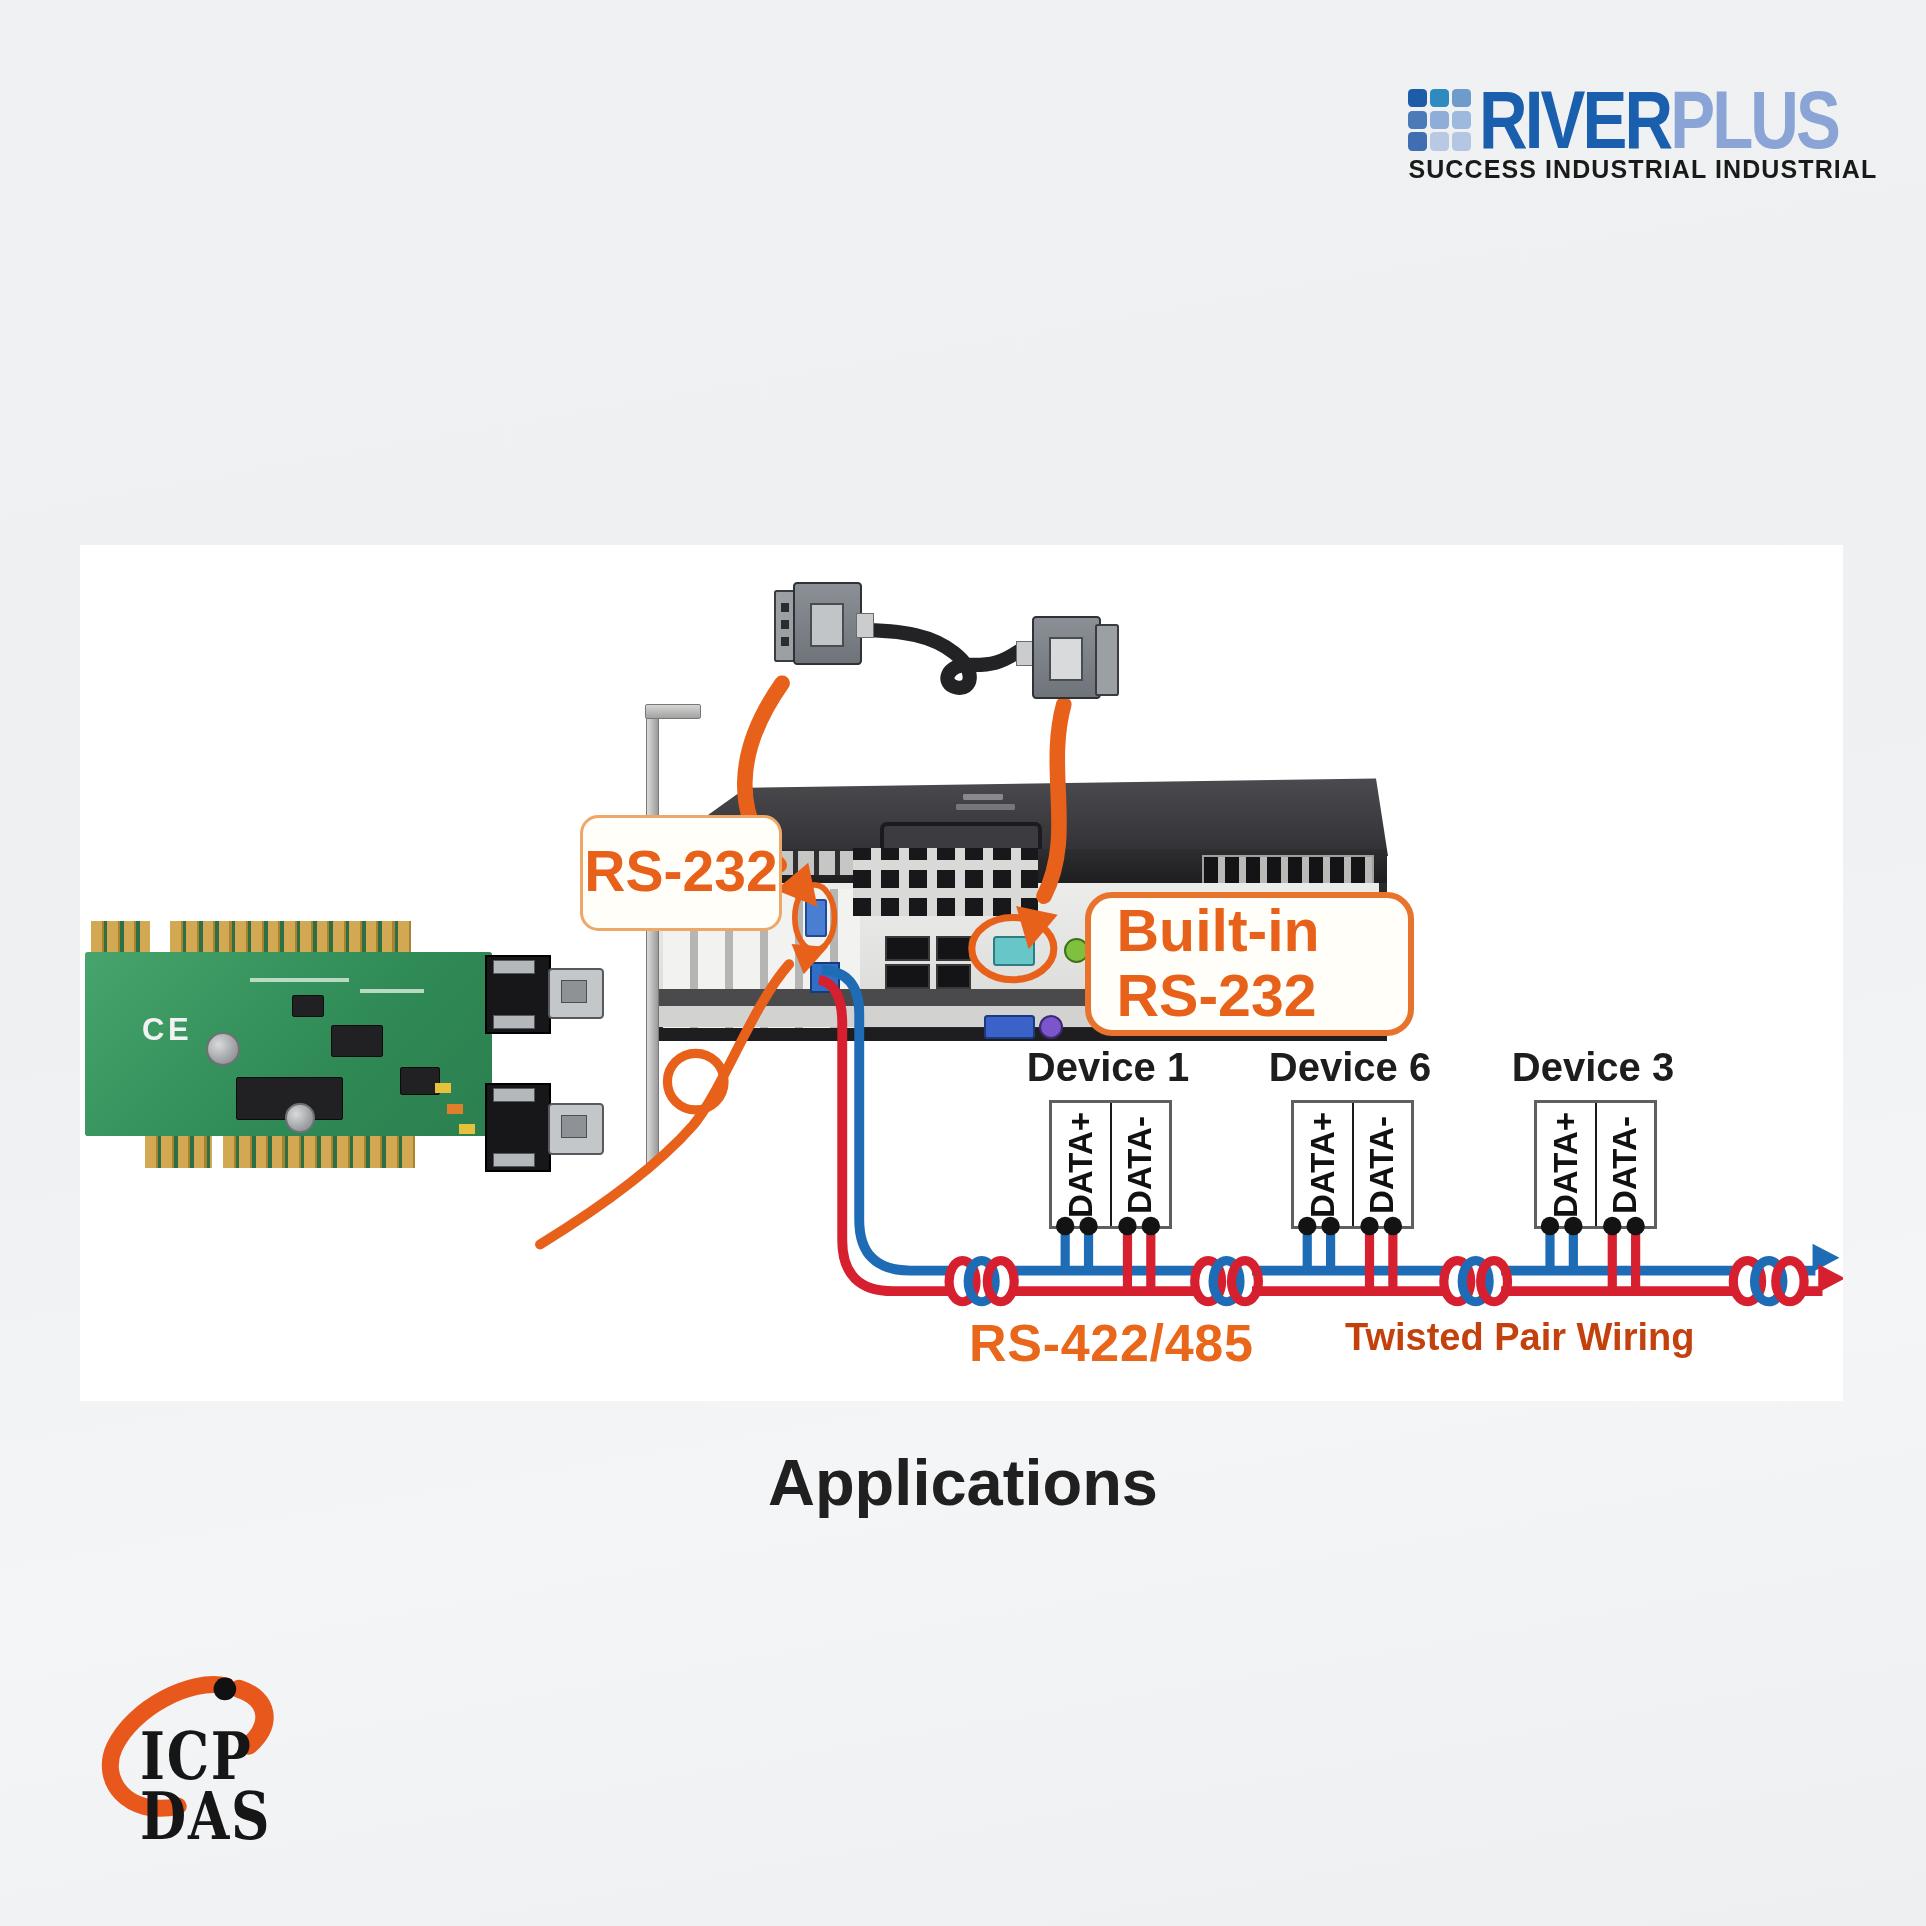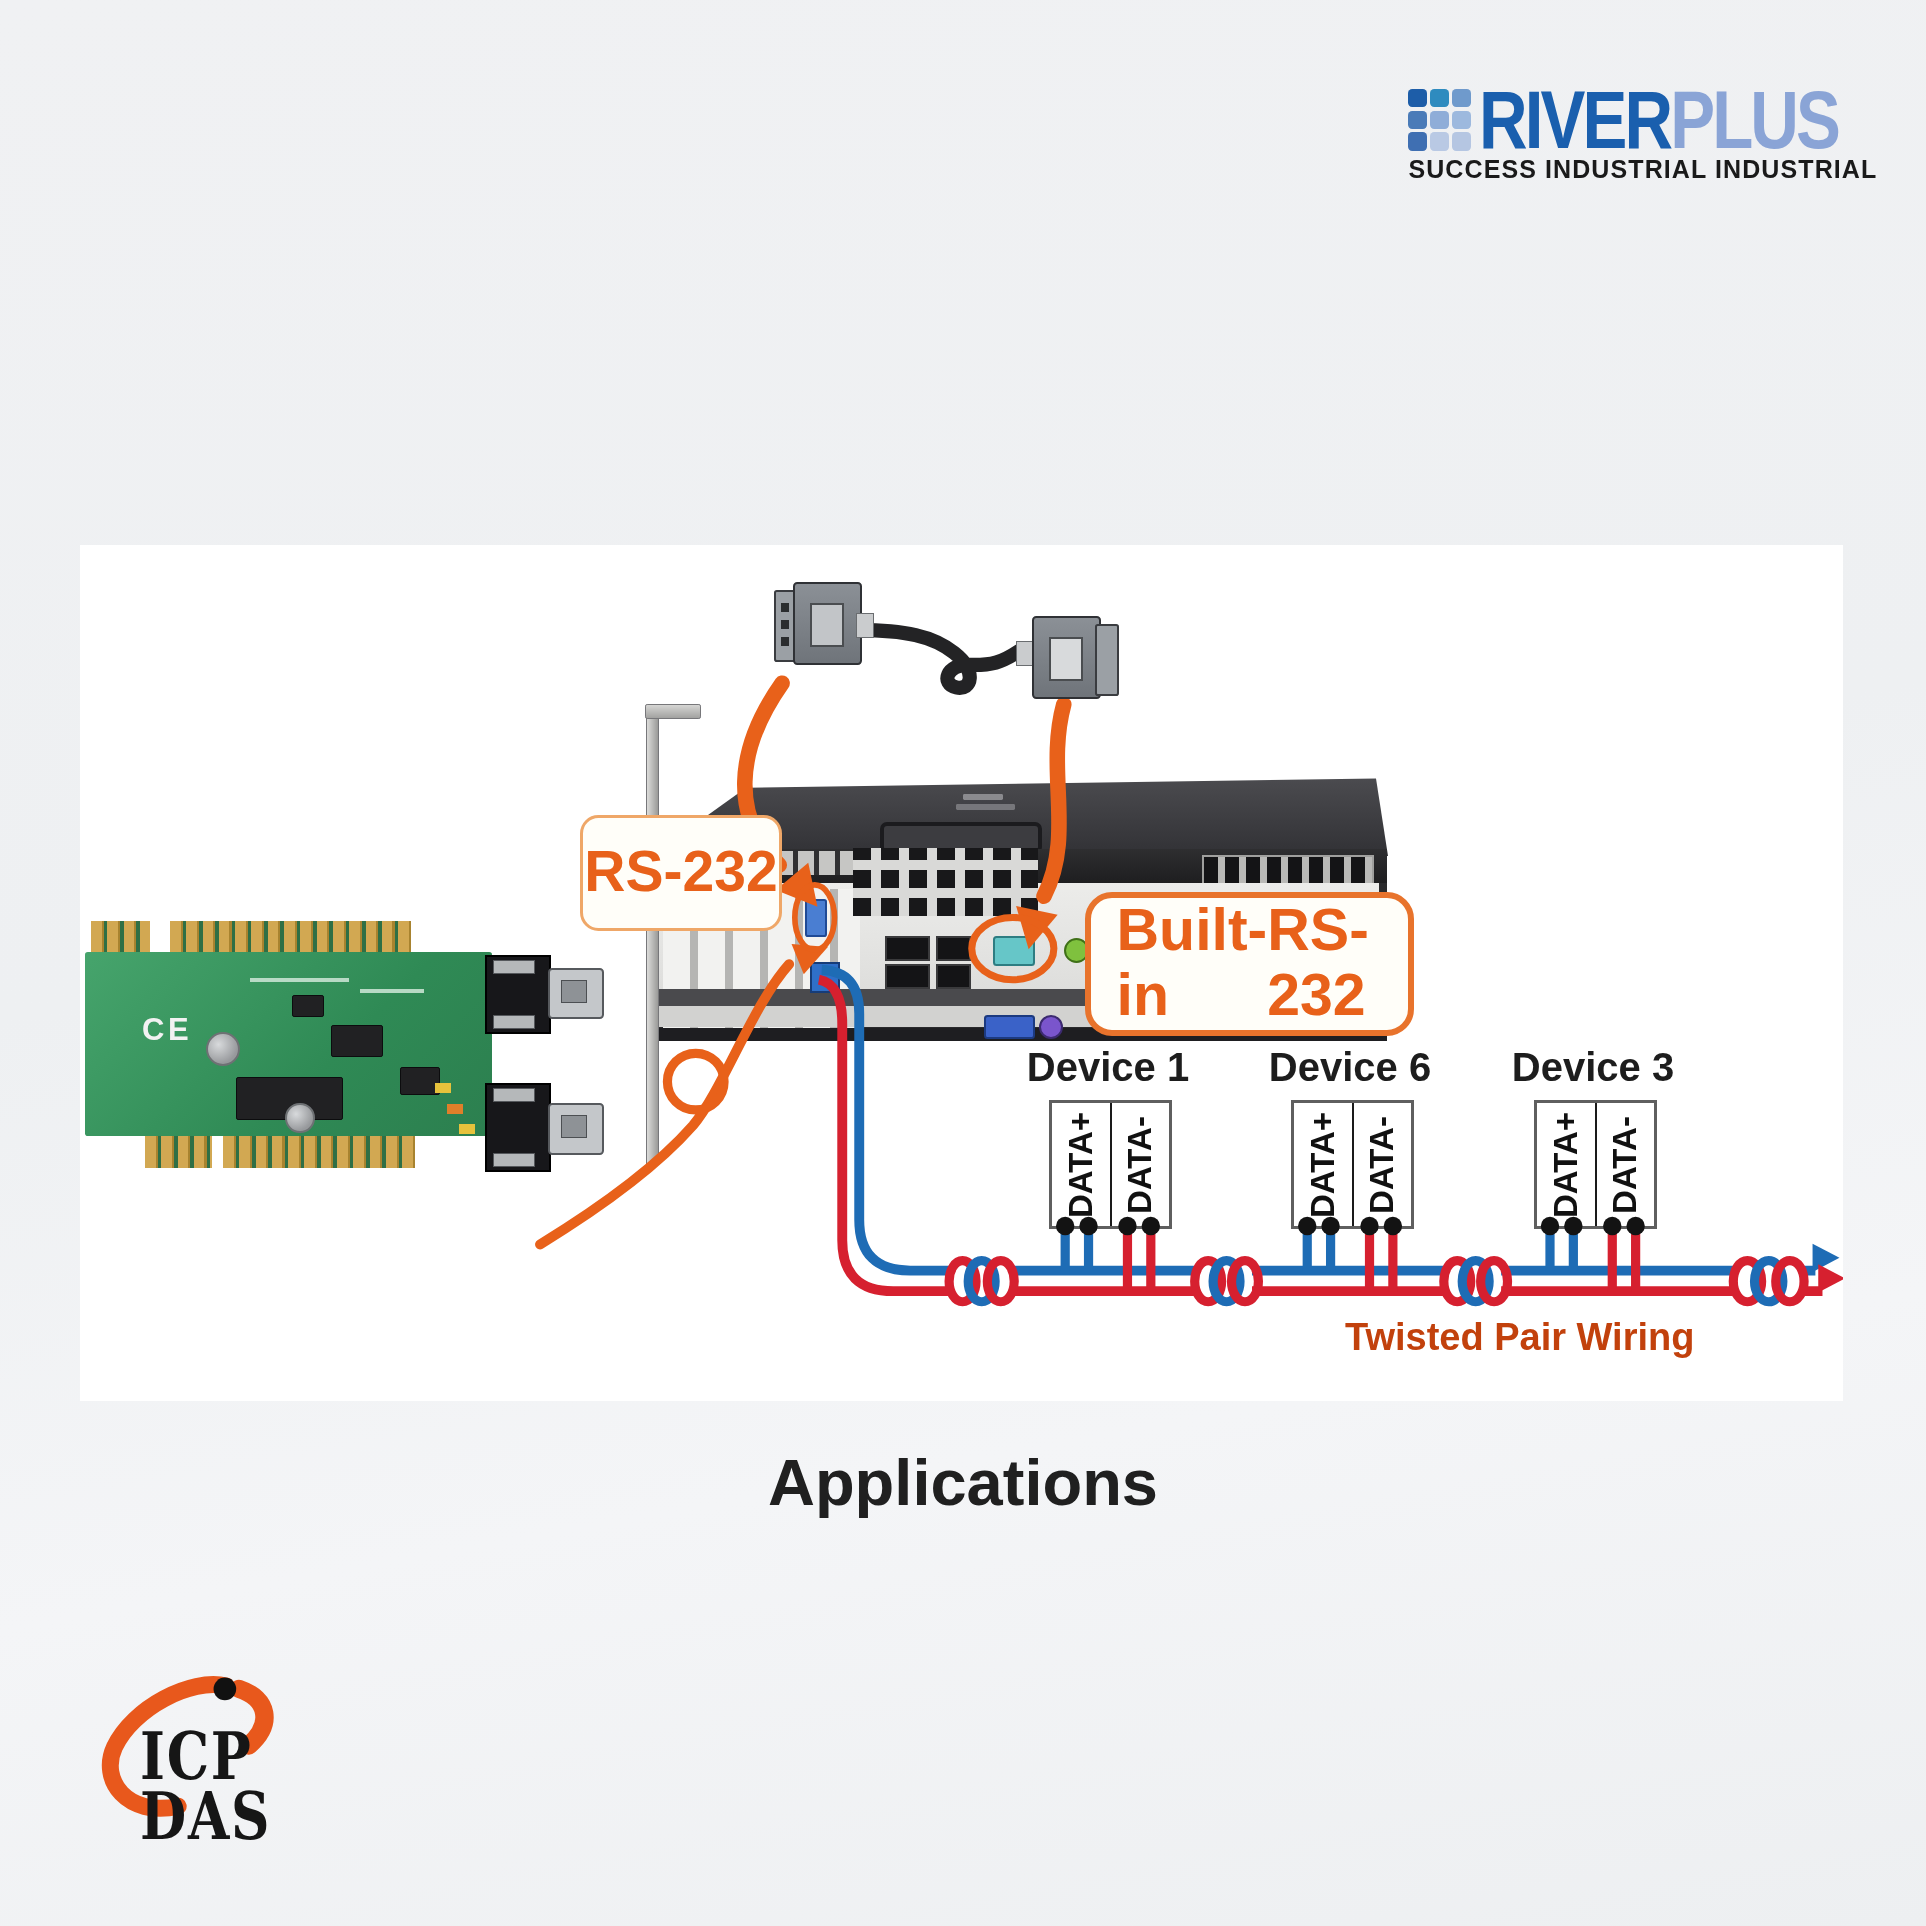--- a/index.html
+++ b/index.html
@@ -94,21 +94,21 @@
   .conn-plate{background:#c2c5c8;border:2.1px solid #4a4d50;}
   .conn-boot{background:#caccce;border:1.4px solid #6a6d70;}
   .pinhole{position:absolute;left:5px;width:7.8px;height:9.2px;background:#2b2d2f;}
 
   
   .callout{background:#fffef9;border-radius:18.4px;color:#e8611a;font-weight:bold;text-align:center;}
   #rs232-label{left:500px;top:270px;width:196px;height:110px;border:3.5px solid #efa768;
     font-size:57px;line-height:106px;}
   #builtin-label{left:1005px;top:347px;width:291px;height:132px;border:6.4px solid #e8732c;
     border-radius:27px;text-align:left;padding-left:25.5px;font-size:59px;line-height:65px;
-    display:flex;flex-direction:row;justify-content:center;}
+    display:flex;flex-direction:column;justify-content:center;}
 
   
   .dev-label{top:500px;width:188px;text-align:center;font-size:40px;color:#1d1d1d;font-weight:600;}
   .dev-box{top:555px;width:117px;height:123px;background:#fff;border:3.5px solid #5f5f5f;display:flex;}
   .term{flex:1;position:relative;}
   .term.first{border-right:2.8px solid #1a1a1a;}
   .term span{position:absolute;left:50%;top:50%;transform:translate(-50%,-50%) rotate(-90deg);
     white-space:nowrap;font-size:33px;font-weight:bold;color:#111;}
 
   .bus-label{left:889px;top:768px;font-size:52px;font-weight:bold;color:#e8671b;letter-spacing:0.7px;}
@@ -319,20 +319,21 @@
     <div class="abs conn-plate" style="left:969px;top:92px;width:30px;height:40px;background:#d8dadc;"></div>
     <div class="abs conn-flange" style="left:1015px;top:79px;width:20px;height:68px;"></div>
   </div>
 
   <div id="rs232-label" class="abs callout">RS-232</div>
   <div id="builtin-label" class="abs callout">
     <div>Built-in</div>
     <div>RS-232</div>
   </div>
 
+  <div class="abs bus-label">RS-422/485</div>
   <div class="abs wiring-label">Twisted Pair Wiring</div>
 </div>
 
 <div id="caption" class="abs">Applications</div>
 
 <div id="icp" class="abs">
   <svg width="297" height="241" viewBox="0 0 420 340">
     <path d="M112 222 C40 238,0 185,22 138 C48 83,130 40,180 52" fill="none" stroke="#e8581c" stroke-width="24" stroke-linecap="round"></path>
     <path d="M198 56 C240 70,246 106,212 136" fill="none" stroke="#e8581c" stroke-width="26" stroke-linecap="round"></path>
     <circle cx="178" cy="56" r="16" fill="#111"></circle>

